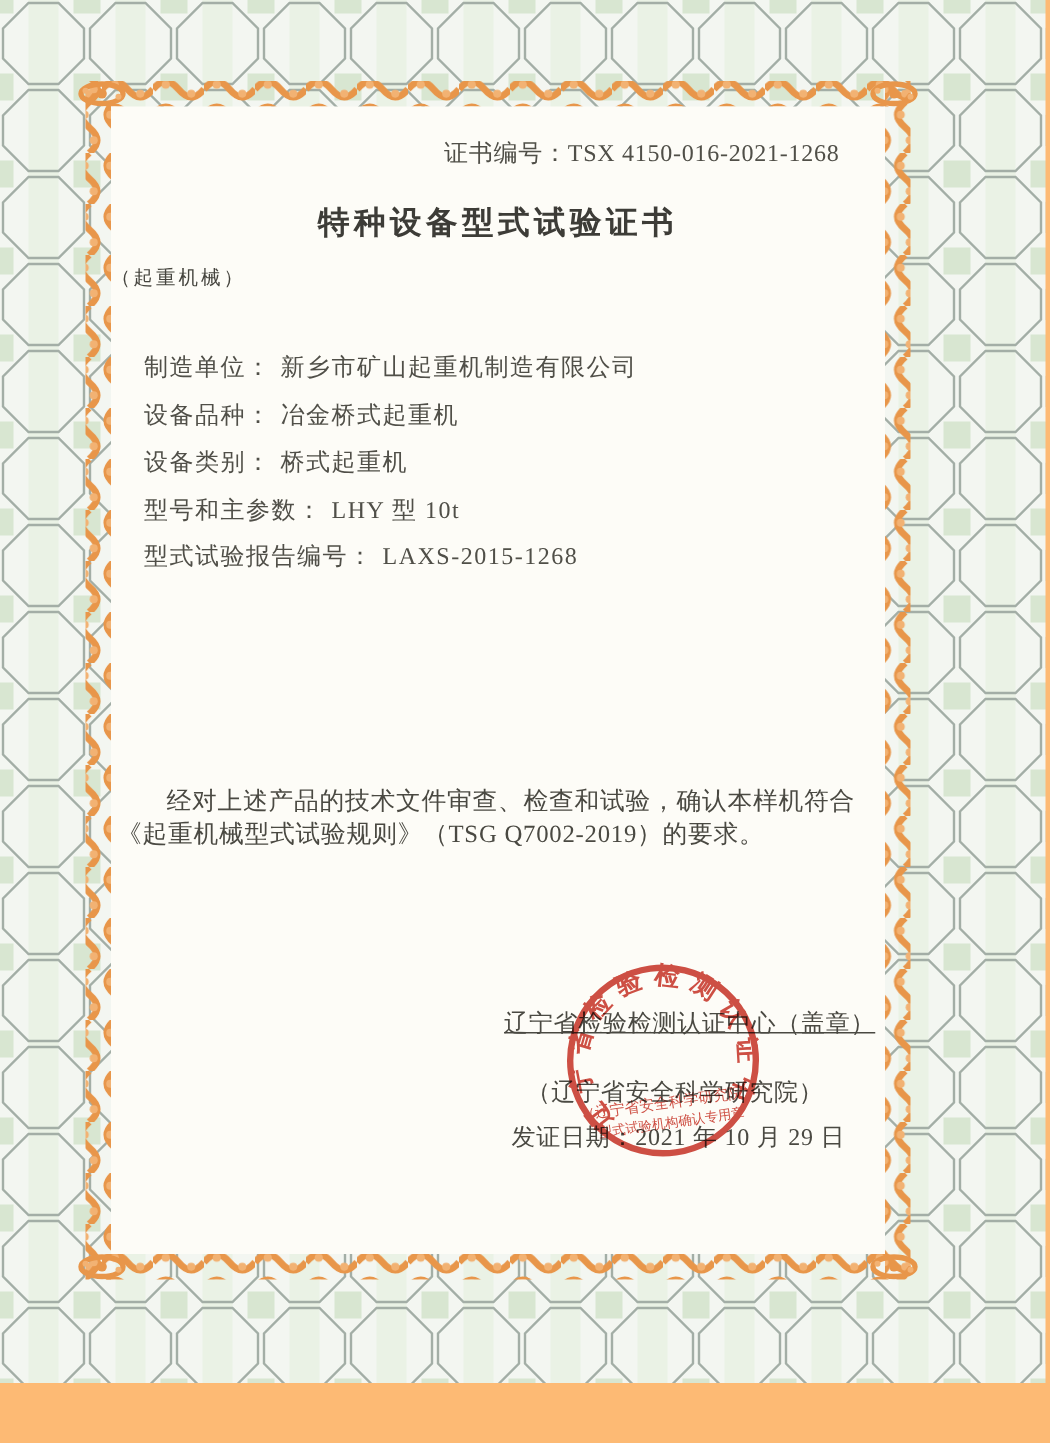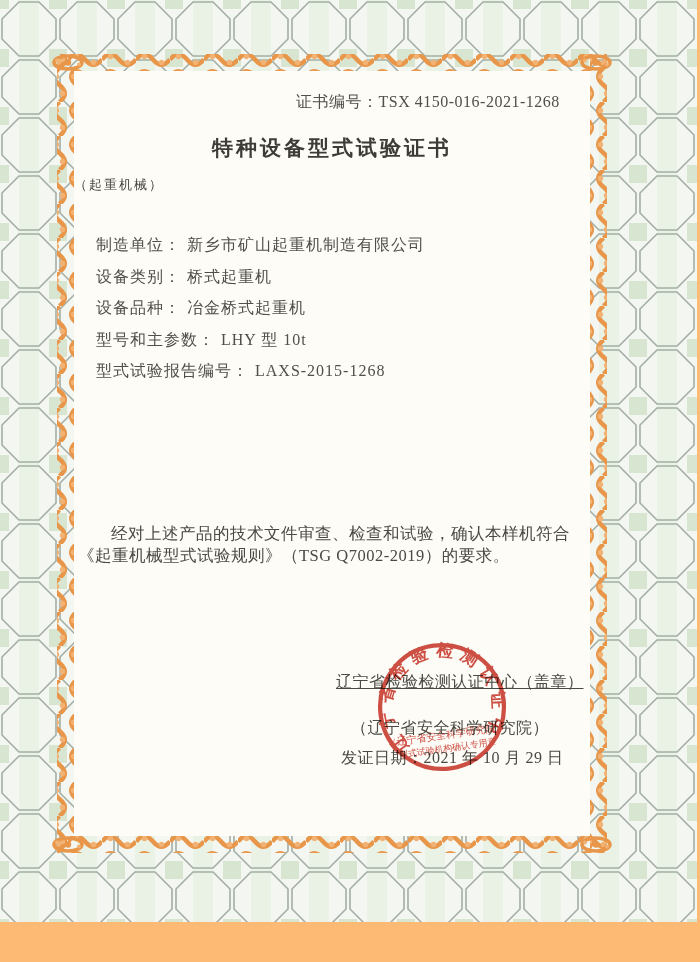--- a/index.html
+++ b/index.html
@@ -93,24 +93,24 @@
   </div>
 
   <div class="title">特种设备型式试验证书</div>
   <div class="subtitle">（起重机械）</div>
 
   <div class="fields">
     <div class="frow">
       <span>制造单位：</span><span class="fvalue">新乡市矿山起重机制造有限公司</span>
     </div>
     <div class="frow">
-      <span>设备类别：</span><span class="fvalue">桥式起重机</span>
+      <span>设备品种：</span><span class="fvalue">冶金桥式起重机</span>
     </div>
     <div class="frow">
-      <span>设备品种：</span><span class="fvalue">冶金桥式起重机</span>
+      <span>设备类别：</span><span class="fvalue">桥式起重机</span>
     </div>
     <div class="frow">
       <span>型号和主参数：</span><span class="fvalue">LHY 型 10t</span>
     </div>
     <div class="frow">
       <span>型式试验报告编号：</span><span class="fvalue">LAXS-2015-1268</span>
     </div>
   </div>
 
   <div class="statement">经对上述产品的技术文件审查、检查和试验，确认本样机符合《起重机械型式试验规则》（TSG Q7002-2019）的要求。</div>

